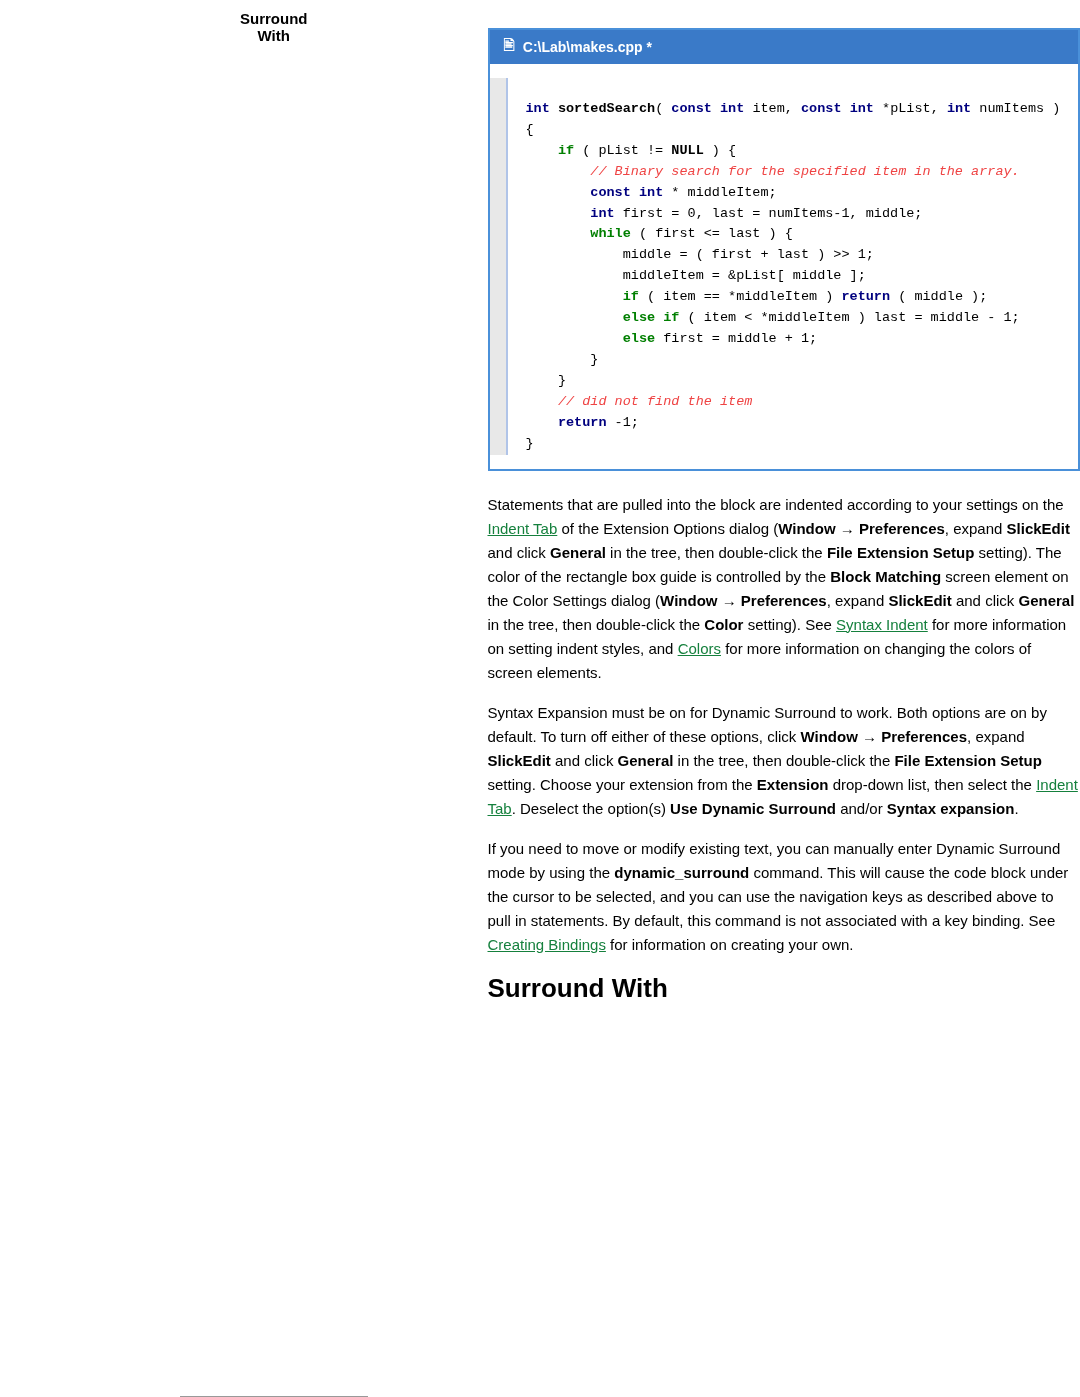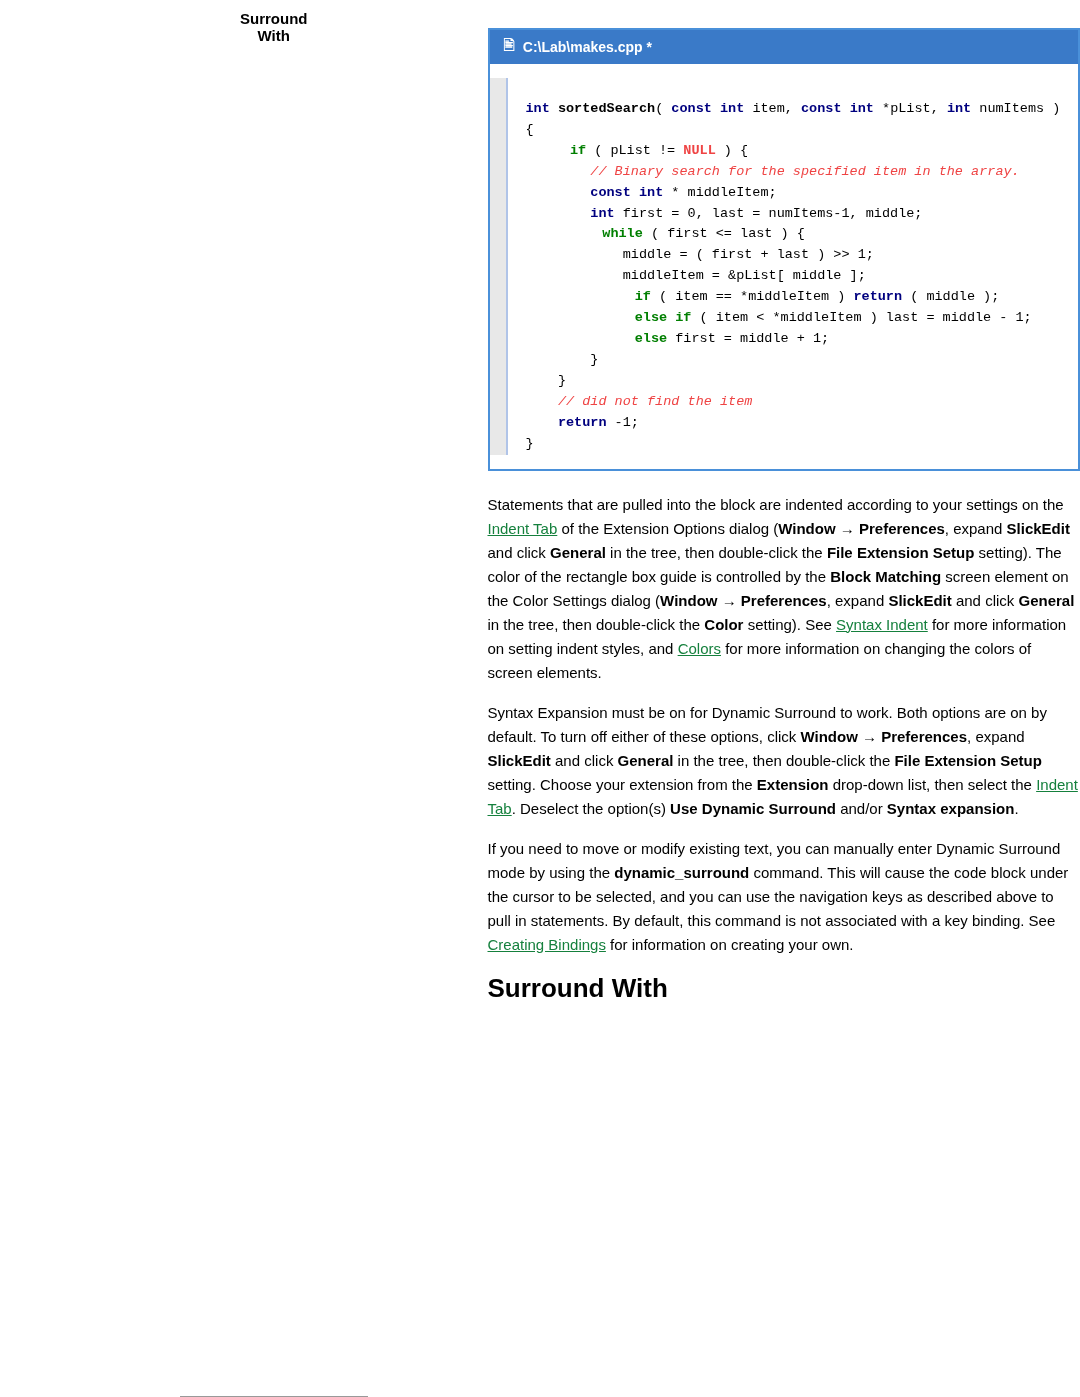--- a/index.html
+++ b/index.html
@@ -77,22 +77,22 @@
     .code-content {
       padding: 0 18px;
       font-family: 'Courier New', Courier, monospace;
       font-size: 13.5px;
       line-height: 1.55;
       white-space: pre;
     }
 
     
     .kw { color: #00007f; font-weight: bold; }       
-    .kw2 { color: #007f00; font-weight: bold; margin-left: 12px; }      
-    .kw3 { color: #ef4444; font-weight: bold; }      
+    .kw2 { color: #007f00; font-weight: bold; }      
+    .kw3 { color: #000000; font-weight: bold; }      
     .comment { color: #ef4444; font-style: italic; }
     .plain { color: #000; }
 
     
     .para {
       font-size: 15px;
       line-height: 1.6;
       margin-bottom: 16px;
       color: #000;
     }

